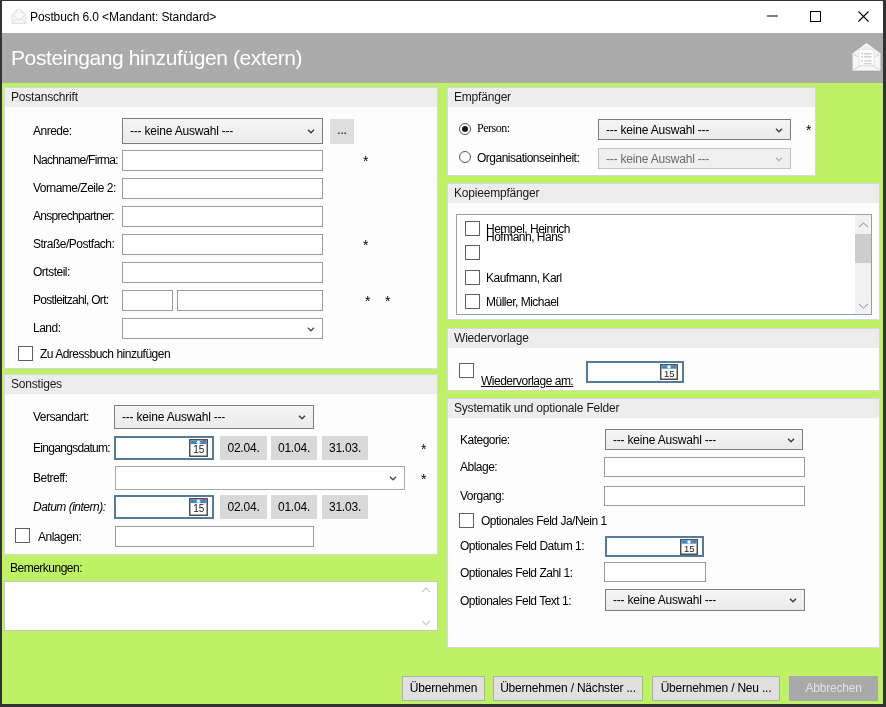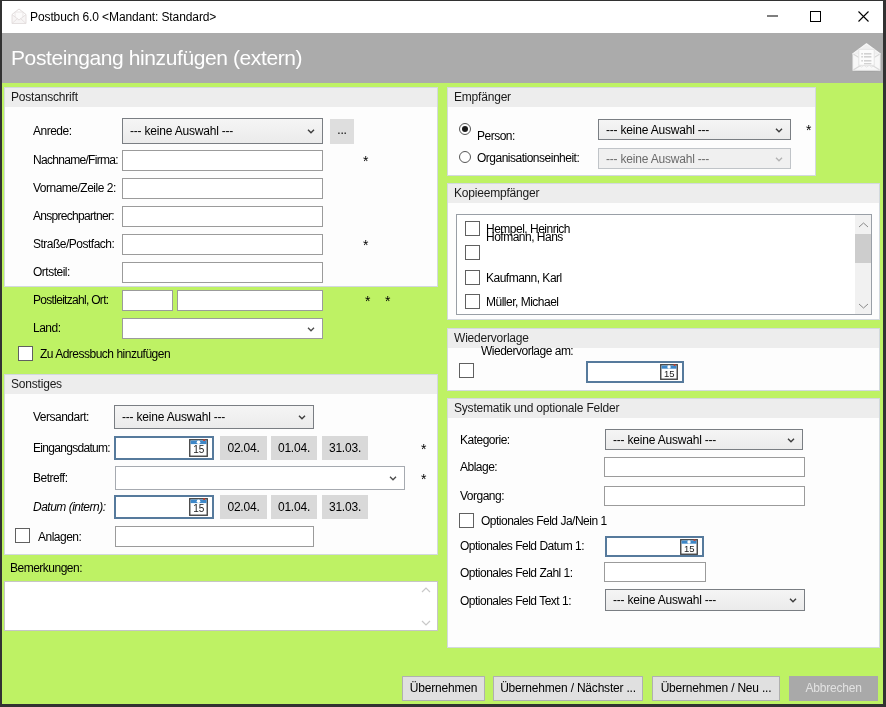--- a/index.html
+++ b/index.html
@@ -80,21 +80,21 @@
         <rect x="10.3" y="13" width="1.6" height="1.6"></rect>
           <rect x="13" y="13" width="7.4" height="1.6"></rect>
         <rect x="10.3" y="17" width="1.6" height="1.6"></rect>
           <rect x="13" y="17" width="7.4" height="1.6"></rect>
         <rect x="13" y="20" width="7.4" height="1.3"></rect>
       </g>
       <path d="M7.8 22.3 l2.6 1.8 l2.6 -1.8 l2.6 1.8 l2.6 -1.8 l2.6 1.8 l2.4 -1.8" fill="none" stroke="#e4e4e4" stroke-width="1"></path>
     </svg>
   </div>
 
-  <div class="group" style="left:4px; top:87px; width:434px; height:200px;">
+  <div class="group" style="left:4px; top:87px; width:434px; height:282px;">
     <div class="band">Postanschrift</div>
   </div>
   <div id="pa">
     <div class="lbl" style="left:33px; top:124px;">Anrede:</div>
     <div class="ddg" style="left:122px; top:118px; width:201px; height:26px;">
       <span class="txt">--- keine Auswahl ---</span>
       <svg class="chev" width="8" height="5" viewBox="0 0 8 5">
           <path d="M1 0.8 L4 3.8 L7 0.8" fill="none" stroke="#3d3d3d" stroke-width="1.4"></path>
         </svg>
     </div>
@@ -196,21 +196,21 @@
     <svg style="position:absolute; right:6px; bottom:4px;" width="10" height="6" viewBox="0 0 10 6">
         <path d="M1 1 L5 5 L9 1" fill="none" stroke="#c9c9c9" stroke-width="1.2"></path>
       </svg>
   </div>
 
   <div class="group" style="left:447px; top:87px; width:369px; height:89px;">
     <div class="band">Empfänger</div>
   </div>
   <div id="em">
     <div class="radio sel" style="left:459px; top:123px;"></div>
-    <div class="lbl" style="left:477px; top:129px;">Person:</div>
+    <div class="lbl" style="left:477px; top:121px;font-family:Liberation Serif, serif;">Person:</div>
     <div class="ddg" style="left:598px; top:119px; width:193px; height:21px;">
       <span class="txt">--- keine Auswahl ---</span>
       <svg class="chev" width="8" height="5" viewBox="0 0 8 5">
           <path d="M1 0.8 L4 3.8 L7 0.8" fill="none" stroke="#3d3d3d" stroke-width="1.4"></path>
         </svg>
     </div>
     <div class="star" style="left:806px; top:123px;">*</div>
 
     <div class="radio" style="left:459px; top:151px;"></div>
     <div class="lbl" style="left:477px; top:151px;">Organisationseinheit:</div>
@@ -244,21 +244,21 @@
     <div class="lbl" style="left:486px; top:271px;">Kaufmann, Karl</div>
     <div class="cb" style="left:465px; top:294px;"></div>
     <div class="lbl" style="left:486px; top:295px;">Müller, Michael</div>
   </div>
 
   <div class="group" style="left:447px; top:328px; width:433px; height:63px;">
     <div class="band">Wiedervorlage</div>
   </div>
   <div id="wi">
     <div class="cb" style="left:459px; top:363px;"></div>
-    <div class="lbl" style="left:481px; top:344px;">Wiedervorlage am:</div>
+    <div class="lbl" style="left:481px; top:374px;text-decoration:underline;">Wiedervorlage am:</div>
     <div class="date" style="left:586px; top:361px; width:98px; height:22px;">
       <svg style="position:absolute; right:4px; top:50%; transform:translateY(-50%);" width="18" height="16" viewBox="0 0 18 16">
         <rect x="0.75" y="0.75" width="16.5" height="14.5" fill="#fff" stroke="#454545" stroke-width="1.4"></rect>
         <rect x="1.5" y="1.5" width="15" height="3.2" fill="#3d87c8"></rect>
         <circle cx="9" cy="3" r="1.7" fill="#fff"></circle>
         <rect x="13.6" y="0.3" width="1.9" height="1.6" fill="#cc3b2a"></rect>
         <text x="9.2" y="13.2" font-size="9.5" text-anchor="middle" fill="#1a1a1a" font-family="Liberation Sans, sans-serif">15</text>
       </svg>
     </div>
   </div>

